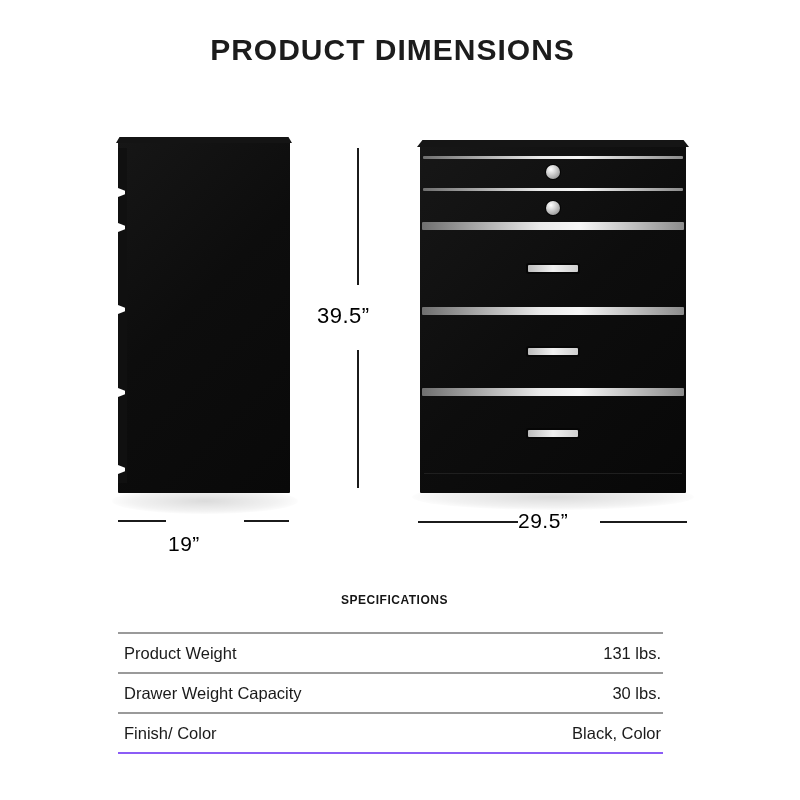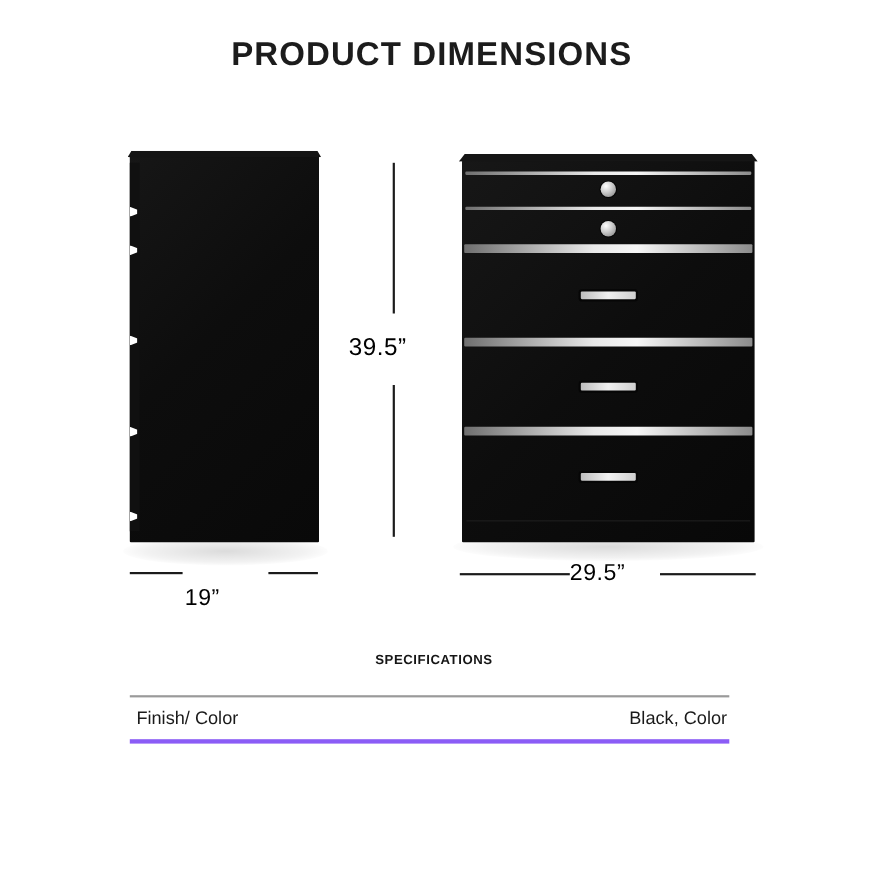--- a/index.html
+++ b/index.html
@@ -80,21 +80,21 @@
   
   .spec-heading{
     position:absolute;top:589px;left:118px;width:545px;margin:4px;
     text-align:center;font-size:12px;font-weight:800;letter-spacing:0.5px;color:#161616;
   }
   .spec-table{position:absolute;left:118px;top:632px;width:545px;}
   .spec-row{
     display:flex;justify-content:space-between;align-items:center;height:38px;
     border-top:2px solid #9a9a9a;font-size:16.5px;color:#1a1a1a;
   }
-  .spec-row:last-child{border-bottom:4px solid #8b5cf6;}
+  .spec-row:last-child{border-bottom:2px solid #8b5cf6;}
   .spec-label{padding-left:6px;}
   .spec-value{padding-right:2px;text-align:right;}
 </style>
 </head>
 <body>
 
 <div class="page">
 
   <h1 class="title">PRODUCT DIMENSIONS</h1>
 
@@ -133,18 +133,26 @@
   <div class="dim-line dim-d-right"></div>
 
   <div class="dim-line dim-w-left"></div>
   <div class="dim-label label-width">29.5”</div>
   <div class="dim-line dim-w-right"></div>
 
   <h2 class="spec-heading">SPECIFICATIONS</h2>
 
   <div class="spec-table">
     <div class="spec-row">
+      <span class="spec-label">Product Weight</span>
+      <span class="spec-value">131 lbs.</span>
+    </div>
+    <div class="spec-row">
+      <span class="spec-label">Drawer Weight Capacity</span>
+      <span class="spec-value">30 lbs.</span>
+    </div>
+    <div class="spec-row">
       <span class="spec-label">Finish/ Color</span>
       <span class="spec-value">Black, Color</span>
     </div>
   </div>
 
 </div>
 
 </body></html>

